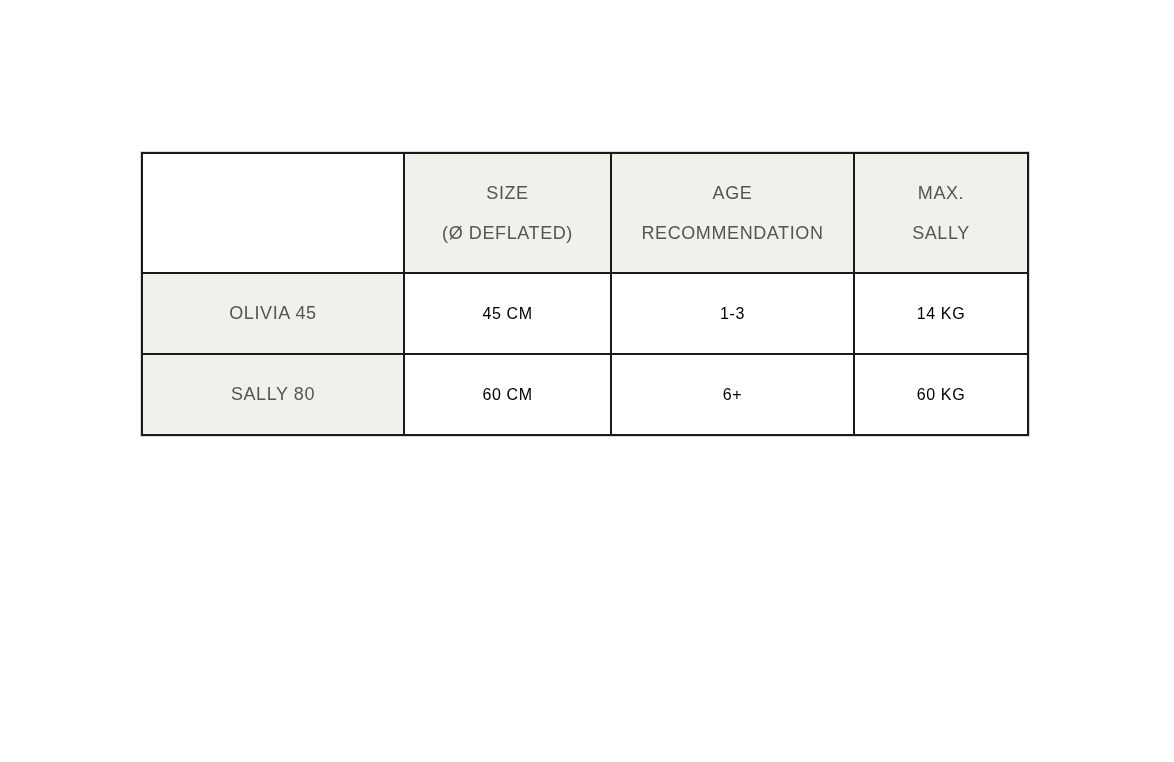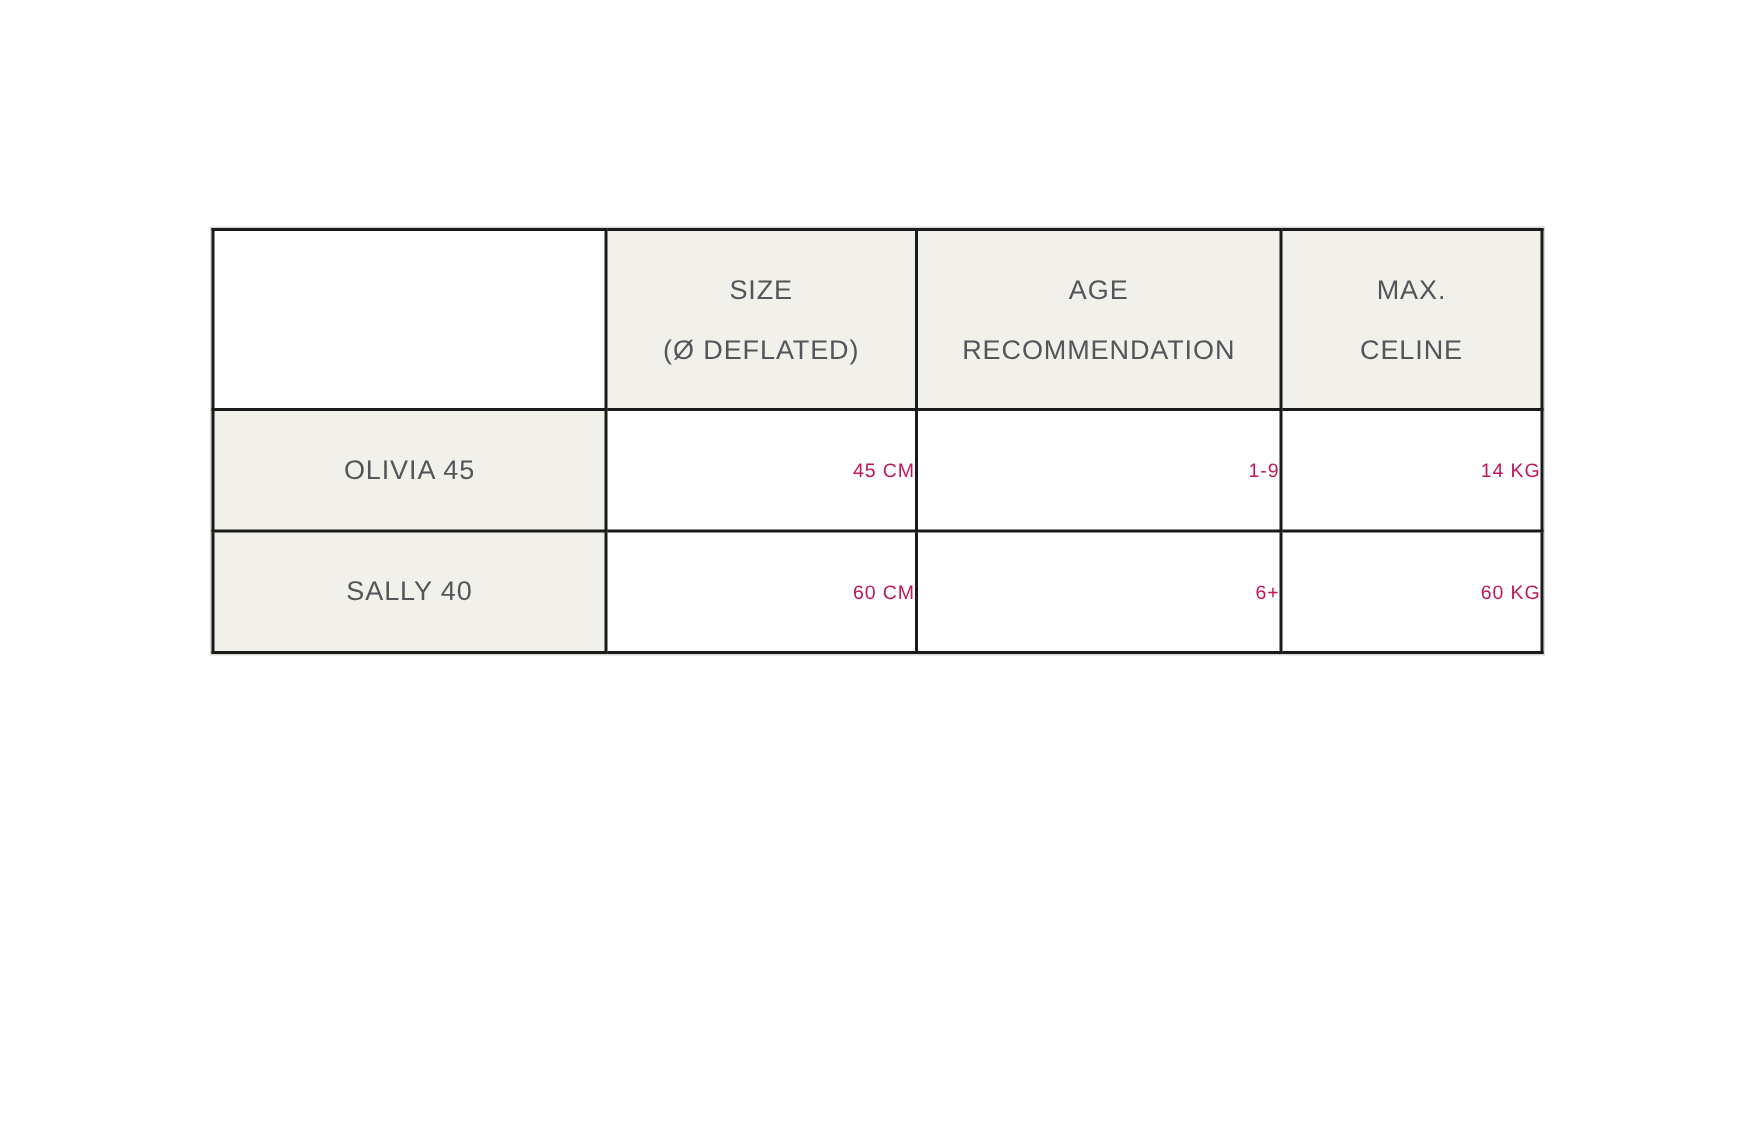--- a/index.html
+++ b/index.html
@@ -67,24 +67,23 @@
   .spec-table tbody th.row-label {
     background: #f1f0ea;
     color: #54555a;
     font-size: 18px;
     letter-spacing: 0.6px;
   }
 
   
   .spec-table tbody td {
     background: #ffffff;
-    color: #be185d;
-    font-size: 13px;
+    color: #000000;
+    font-size: 16px;
     letter-spacing: 0.6px;
-    text-align: right;
   }
 
   .hline { display: block; }
 </style>
 </head>
 <body>
 
 <div class="page">
   <div class="spec-table-wrap">
     <table class="spec-table">
@@ -100,33 +99,33 @@
           <th>
             <span class="hline">SIZE</span>
             <span class="hline">(Ø DEFLATED)</span>
           </th>
           <th>
             <span class="hline">AGE</span>
             <span class="hline">RECOMMENDATION</span>
           </th>
           <th>
             <span class="hline">MAX.</span>
-            <span class="hline">CELINE</span>
+            <span class="hline">SALLY</span>
           </th>
         </tr>
       </thead>
       <tbody>
         <tr>
           <th class="row-label">OLIVIA 45</th>
           <td>45 CM</td>
-          <td>1-9</td>
+          <td>1-3</td>
           <td>14 KG</td>
         </tr>
         <tr>
-          <th class="row-label">SALLY 40</th>
+          <th class="row-label">SALLY 80</th>
           <td>60 CM</td>
           <td>6+</td>
           <td>60 KG</td>
         </tr>
       </tbody>
     </table>
   </div>
 </div>
 
 </body></html>

